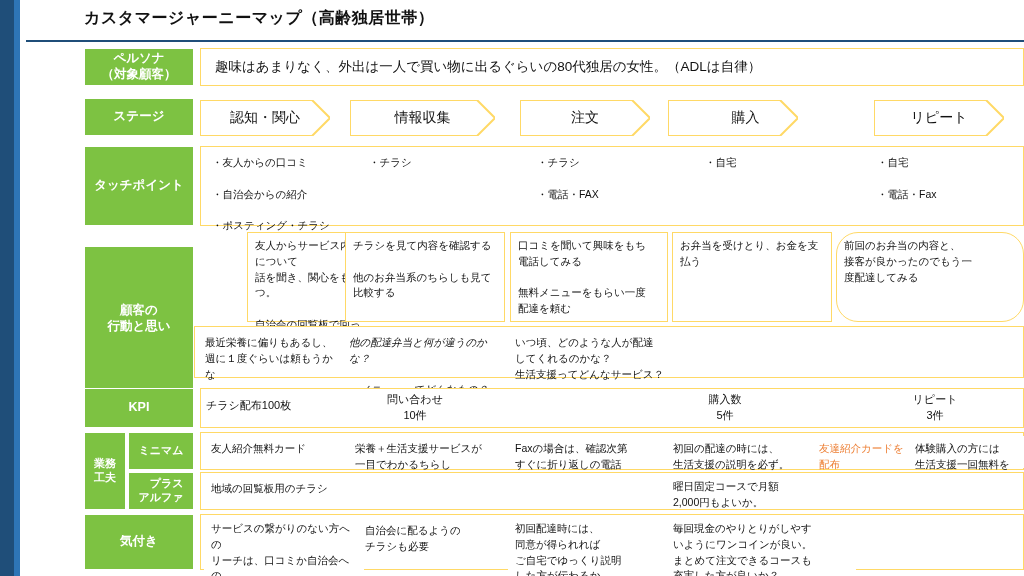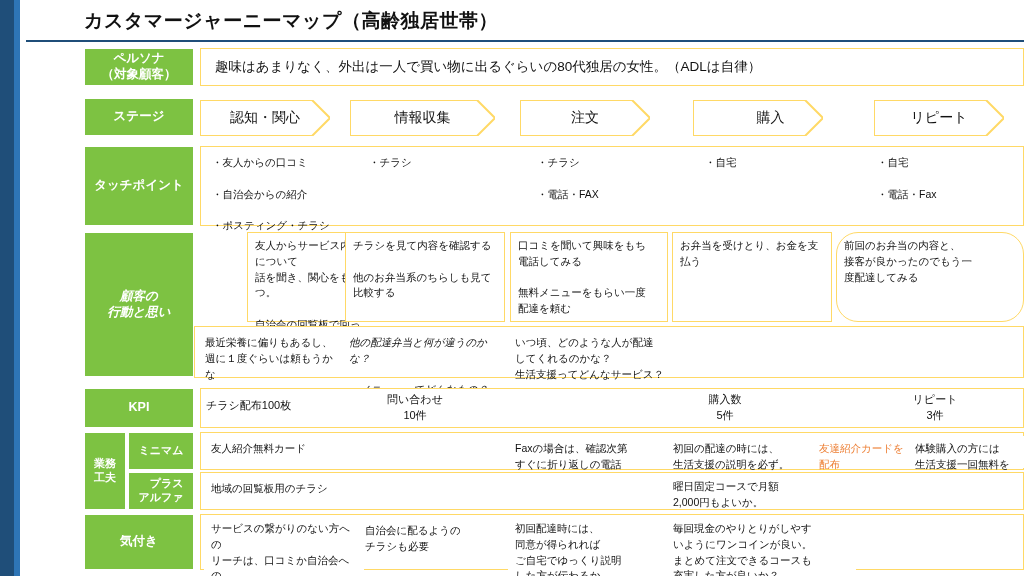--- a/index.html
+++ b/index.html
@@ -11,21 +11,21 @@
     position:relative;
     overflow:hidden;
   }
   #sheet{position:absolute;left:0;top:0;width:1024px;height:576px;}
 
   .leftbar{position:absolute;left:0;top:0;width:14px;height:576px;background:#1f4e79;}
   .leftbar2{position:absolute;left:14px;top:0;width:6px;height:576px;background:#2e75b6;}
 
   .title{
     position:absolute;left:84px;top:8px;
-    font-size:19px;font-weight:bold;letter-spacing:0.5px;color:#111;
+    font-size:16px;font-weight:bold;letter-spacing:0.5px;color:#111;
     white-space:nowrap;
   }
   .title-underline{position:absolute;left:26px;top:40px;width:998px;height:2px;background:#1f4e79;}
 
   
   .rowlabel{
     position:absolute;
     background:#7dc242;
     color:#ffffff;
     font-weight:bold;
@@ -110,21 +110,21 @@
       <polygon points="0,0 127,0 145,18 127,36 0,36" fill="#ffffff" stroke="#ffd966" stroke-width="2"></polygon>
     </svg>
     <span class="lbl">情報収集</span>
   </div>
   <div class="chev" style="left:520px;top:100px;width:130px;">
     <svg class="shape" viewBox="0 0 130 36" preserveAspectRatio="none">
       <polygon points="0,0 112,0 130,18 112,36 0,36" fill="#ffffff" stroke="#ffd966" stroke-width="2"></polygon>
     </svg>
     <span class="lbl">注文</span>
   </div>
-  <div class="chev" style="left:693px;top:100px;width:130px;padding-left:25px;">
+  <div class="chev" style="left:668px;top:100px;width:130px;padding-left:25px;">
     <svg class="shape" viewBox="0 0 130 36" preserveAspectRatio="none">
       <polygon points="0,0 112,0 130,18 112,36 0,36" fill="#ffffff" stroke="#ffd966" stroke-width="2"></polygon>
     </svg>
     <span class="lbl">購入</span>
   </div>
   <div class="chev" style="left:874px;top:100px;width:130px;">
     <svg class="shape" viewBox="0 0 130 36" preserveAspectRatio="none">
       <polygon points="0,0 112,0 130,18 112,36 0,36" fill="#ffffff" stroke="#ffd966" stroke-width="2"></polygon>
     </svg>
     <span class="lbl">リピート</span>
@@ -139,21 +139,21 @@
 ・ポスティング・チラシ</div>
   <div class="box noborder cell-text" style="left:362px;top:150px;width:160px;height:72px;">・チラシ</div>
   <div class="box noborder cell-text" style="left:530px;top:150px;width:160px;height:72px;">・チラシ
 
 ・電話・FAX</div>
   <div class="box noborder cell-text" style="left:698px;top:150px;width:160px;height:72px;">・自宅</div>
   <div class="box noborder cell-text" style="left:870px;top:150px;width:150px;height:72px;">・自宅
 
 ・電話・Fax</div>
 
-  <div class="rowlabel" style="left:84px;top:232px;width:110px;height:145px;white-space:pre-line;font-style:italic;">顧客の
+  <div class="rowlabel" style="left:84px;top:246px;width:110px;height:145px;white-space:pre-line;">顧客の
 行動と思い</div>
 
   <div class="box cell-text" style="left:216px;top:232px;width:128px;height:90px;margin-left:31px;">友人からサービス内容について
 話を聞き、関心をもつ。
 
 自治会の回覧板で回ってきて、
 目を通し関心をもつ</div>
   <div class="box cell-text" style="left:345px;top:232px;width:160px;height:90px;">チラシを見て内容を確認する
 
 他のお弁当系のちらしも見て
@@ -191,20 +191,22 @@
 3件</div>
 
   <div class="rowlabel small" style="left:84px;top:432px;width:42px;height:78px;white-space:pre-line;">業務
 工夫</div>
   <div class="rowlabel small" style="left:128px;top:432px;width:66px;height:38px;">ミニマム</div>
   <div class="rowlabel small" style="left:128px;top:472px;width:66px;height:38px;white-space:pre-line;">プラス
 アルファ</div>
 
   <div class="box" style="left:200px;top:432px;width:824px;height:38px;padding:0;"></div>
   <div class="box noborder cell-text" style="left:204px;top:436px;width:150px;height:32px;">友人紹介無料カード</div>
+  <div class="box noborder cell-text" style="left:348px;top:436px;width:160px;height:32px;">栄養＋生活支援サービスが
+一目でわかるちらし</div>
   <div class="box noborder cell-text" style="left:508px;top:436px;width:160px;height:32px;">Faxの場合は、確認次第
 すぐに折り返しの電話</div>
   <div class="box noborder cell-text" style="left:666px;top:436px;width:148px;height:32px;">初回の配達の時には、
 生活支援の説明を必ず。</div>
   <div class="box noborder cell-text orange" style="left:812px;top:436px;width:112px;height:32px;">友達紹介カードを
 配布</div>
   <div class="box noborder cell-text" style="left:908px;top:436px;width:118px;height:32px;">体験購入の方には
 生活支援一回無料をつける</div>
 
   <div class="box" style="left:200px;top:472px;width:824px;height:38px;padding:0;"></div>

